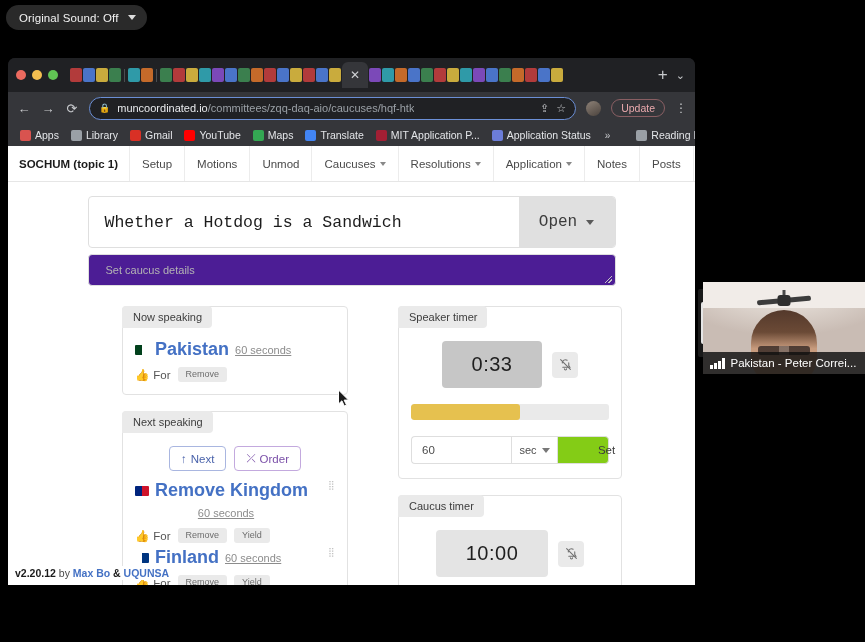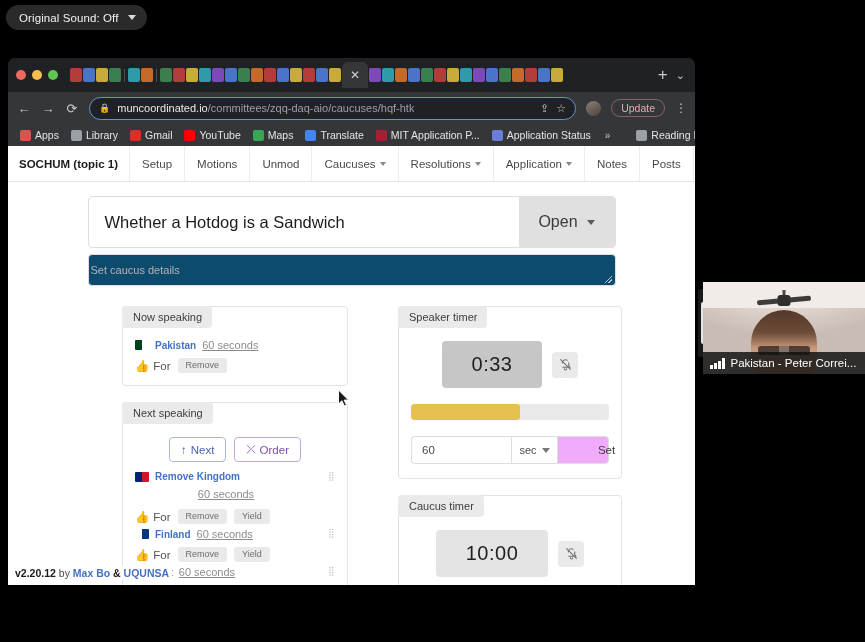--- a/index.html
+++ b/index.html
@@ -98,34 +98,34 @@
     padding: 0 12px; font-size: 11.5px; color: #4a4a4a; white-space: nowrap;
     border-right: 1px solid #ececec;
   }
   .navitem.brand { font-weight: bold; color: #1b1b1b; padding: 0 11px; font-size: 11.5px; }
   .navitem .cr { width:0;height:0;border-left:3.5px solid transparent;border-right:3.5px solid transparent;border-top:4px solid #888; }
 
   
   .content { padding: 14px 0 0 0; }
   .title-row {
     display: flex; margin: 0 auto; width: 528px; height: 52px;
-    border: 1px solid #dfdfdf; border-radius: 4px; overflow: hidden; background: #fff;
+    border: 1px solid #dfdfdf; border-radius: 4px; overflow: hidden; background: #fff; font-family: Liberation Mono, monospace;
   }
   .title-input {
     flex: 1; display: flex; align-items: center; padding: 0 16px;
     font-size: 16.5px; color: #1c1c1c;
   }
   .open-btn {
     width: 96px; background: #e0e0e0; display: flex; align-items: center;
     justify-content: center; gap: 9px; font-size: 16px; color: #3b3b3b;
   }
   .details-box {
     width: 528px; margin: 6px auto 0; height: 32px;
-    border: 1px solid #dfdfdf; border-radius: 4px; background: #0c4a6e;
-    display: flex; align-items: center; padding: 0 2px; position: relative;
+    border: 1px solid #dfdfdf; border-radius: 4px; background: #4c1d95;
+    display: flex; align-items: center; padding: 0 17px; position: relative;
   }
   .details-box .ph { font-size: 11px; color: #b4b4b4; }
   .resize-grip {
     position: absolute; right: 3px; bottom: 2px; width: 7px; height: 7px;
     background:
       linear-gradient(135deg, transparent 45%, #c4c4c4 45%, #c4c4c4 55%, transparent 55%),
       linear-gradient(135deg, transparent 70%, #c4c4c4 70%, #c4c4c4 80%, transparent 80%);
   }
 
   
@@ -139,21 +139,21 @@
   }
   .panel-label {
     position: absolute; top: -1px; left: -1px;
     background: #eaeaea; color: #3d3d3d; font-size: 11px;
     padding: 5px 10px 5px 11px; border-radius: 4px 4px 4px 0;
   }
   .panel-body { padding: 32px 12px 12px 12px; }
 
   .speaker-line { display: flex; align-items: center; gap: 6px; }
   .flag { width: 14px; height: 10px; border-radius: 1px; flex: none; display:inline-block; }
-  .cname { color: #4471c4; font-size: 10px; font-weight: bold; }
+  .cname { color: #4471c4; font-size: 18px; font-weight: bold; }
   .secs { color: #8c8c8c; font-size: 11px; text-decoration: underline; }
   .act-row { display: flex; align-items: center; gap: 7px; margin-top: 7px; }
   .thumb-for { display: flex; align-items: center; gap: 4px; color: #555; font-size: 11.5px; }
   .mini-btn {
     background: #eaeaea; color: #6c6c6c; font-size: 9px;
     padding: 3px 8px; border-radius: 3px; line-height: 1;
   }
   .sp-entry { position: relative; padding-right: 18px; margin-bottom: 4px; }
   .drag {
     position: absolute; right: 0; top: 3px; width: 7px; height: 11px; color: #c2c2c2;
@@ -186,21 +186,21 @@
     border-radius: 4px 0 0 4px; display: flex; align-items: center;
     padding: 0 10px; font-size: 11.5px; color: #4c4c4c;
   }
   .unit-sel {
     width: 46px; height: 28px; border: 1px solid #dedede; border-right: 0;
     display: flex; align-items: center; justify-content: center; gap: 5px;
     font-size: 11px; color: #4c4c4c; background: #fff;
   }
   .set-btn {
     width: 52px; height: 28px; border: 1px solid #dedede; border-radius: 0 4px 4px 0;
-    background: #f0abfc; display: flex; align-items: center; justify-content: center;
+    background: #84cc16; display: flex; align-items: center; justify-content: center;
     font-size: 11.5px; color: #3d3d3d; padding-left: 47px;
   }
 
   
   .verfoot {
     position: absolute; left: 4px; bottom: 5px; z-index: 5;
     font-size: 10.5px; color: #4a4a4a; background: #fff; padding: 1px 3px;
   }
   .verfoot b { color: #1b1b1b; }
   .verfoot a { color: #4471c4; font-weight: bold; text-decoration: none; }

